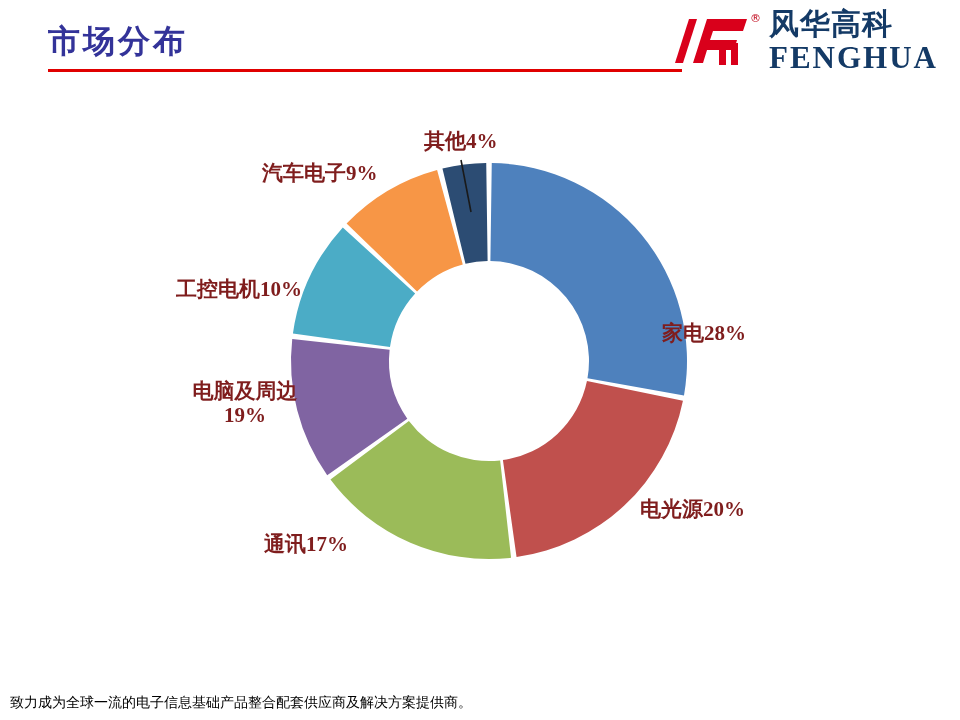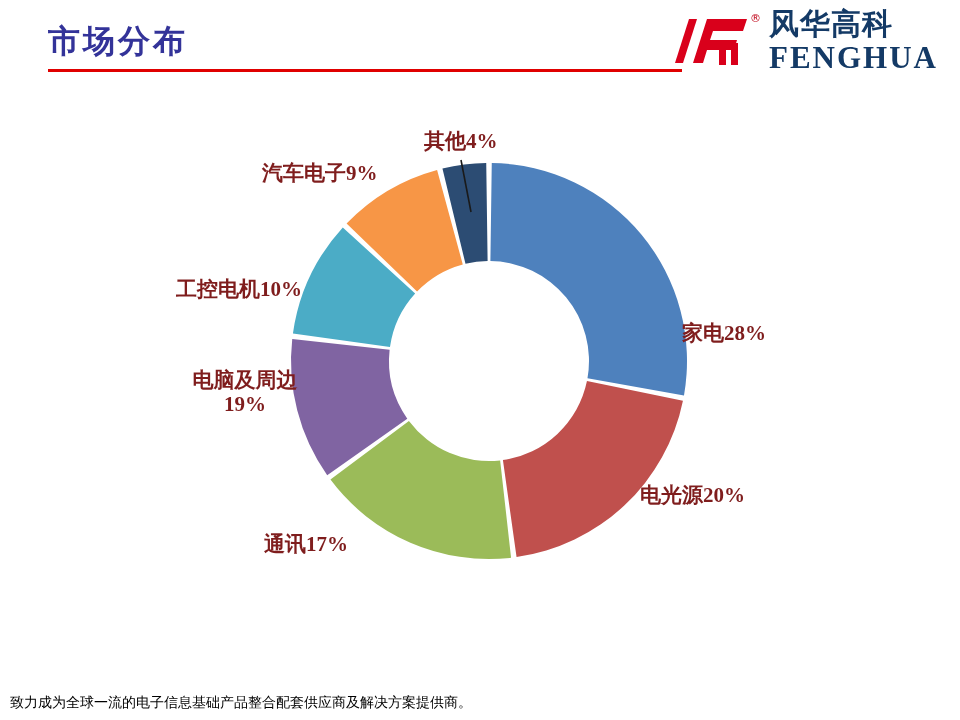--- a/index.html
+++ b/index.html
@@ -173,27 +173,27 @@
         <path d="M 682.9558994206701 310.813428386901 A 198 198 0 0 1 516.5562739900929 467.0730776108309 L 502.91731009600653 370.02680687415705 A 100 100 0 0 0 586.9575249599344 291.10779211459646 Z" fill="#C0504D"></path>
         <path d="M 511.0708485768524 467.7660479937981 A 198 198 0 0 1 330.4551885521508 389.606672506086 L 408.92686290512665 330.9023598515586 A 100 100 0 0 0 500.14689322063253 370.37679191605963 Z" fill="#9BBB59"></path>
         <path d="M 327.20531012964454 385.13359860161904 A 198 198 0 0 1 292.2339520062019 248.92915142314772 L 389.62320808394037 259.8531067793675 A 100 100 0 0 0 407.28551016648714 328.64323161697934 Z" fill="#8064A2"></path>
         <path d="M 292.9269223891691 243.44372600990704 A 198 198 0 0 1 342.78584255607495 137.48812725842282 L 415.1544659374116 203.5697612416277 A 100 100 0 0 0 389.97319312584295 257.08268990399347 Z" fill="#4BACC6"></path>
         <path d="M 346.5707195329471 133.45764264911853 A 198 198 0 0 1 437.0865426291087 79.92673409448236 L 462.7810821359135 174.49835055276887 A 100 100 0 0 0 417.0660199661349 201.53416295410028 Z" fill="#F79646"></path>
         <path d="M 442.4418616056871 78.55172188544788 A 198 198 0 0 1 486.2354882928492 73.01930024615777 L 487.6037819660855 171.00974759906956 A 100 100 0 0 0 465.48578868974096 173.8038999421454 Z" fill="#2C4C73"></path>
       </g>
     <line id="leader-line" x1="461" y1="70" x2="471" y2="122" stroke="#1a1a1a" stroke-width="1.6"></line>
   </svg>
 
-  <div class="slice-label" style="left:682px; top:232px;">家电28%</div>
-
-  <div class="slice-label" style="left:640px; top:394px;">电光源20%</div>
+  <div class="slice-label" style="left:662px; top:232px;">家电28%</div>
+
+  <div class="slice-label" style="left:640px; top:408px;">电光源20%</div>
 
   <div class="slice-label" style="left:264px; top:443px;">通讯17%</div>
 
-  <div class="slice-label two-line" style="left:182px; top:279px; width:126px;text-align:center;">
+  <div class="slice-label two-line" style="left:182px; top:290px; width:126px;text-align:center;">
     <span>电脑及周边</span><br>
     <span>19%</span>
   </div>
 
   <div class="slice-label" style="left:176px; top:188px;">工控电机10%</div>
 
   <div class="slice-label" style="left:262px; top:72px;">汽车电子9%</div>
 
   <div class="slice-label" style="left:424px; top:40px;">其他4%</div>
 </div>

